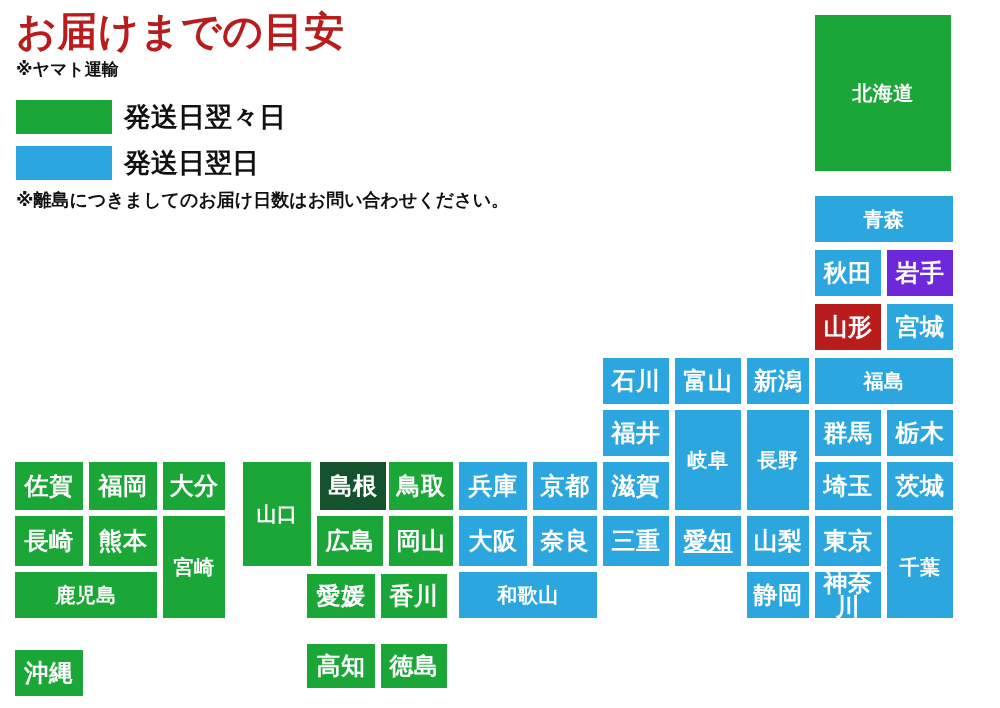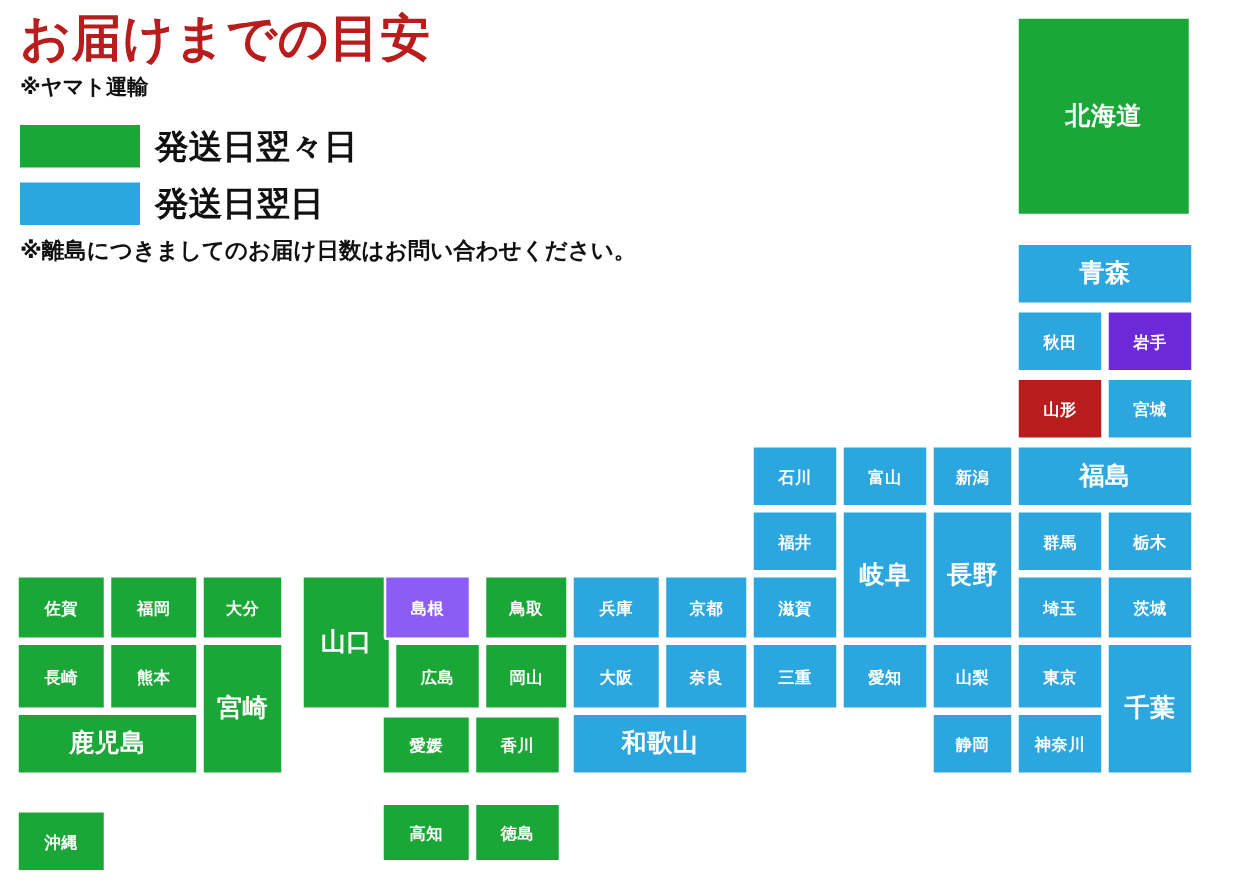--- a/index.html
+++ b/index.html
@@ -71,21 +71,21 @@
 
   
   .tile {
     position: absolute;
     box-sizing: border-box;
     display: flex;
     align-items: center;
     justify-content: center;
     color: #ffffff;
     font-weight: 700;
-    font-size: 13px;
+    font-size: 24px;
     line-height: 1;
     letter-spacing: 0.5px;
     border: 2px solid #ffffff;
     border-radius: 2px;
     text-align: center;
     user-select: none;
   }
   .tile.big { font-size: 20px; }
 </style>
 </head>
@@ -119,33 +119,33 @@
       <div class="tile big" style="left: 813px; top: 356px; width: 142px; height: 50px; background: rgb(43, 166, 222);">福島</div>
       <div class="tile" style="left: 601px; top: 408px; width: 70px; height: 50px; background: rgb(43, 166, 222);">福井</div>
       <div class="tile big" style="left: 673px; top: 408px; width: 70px; height: 104px; background: rgb(43, 166, 222);">岐阜</div>
       <div class="tile big" style="left: 745px; top: 408px; width: 66px; height: 104px; background: rgb(43, 166, 222);">長野</div>
       <div class="tile" style="left: 813px; top: 408px; width: 70px; height: 50px; background: rgb(43, 166, 222);">群馬</div>
       <div class="tile" style="left: 885px; top: 408px; width: 70px; height: 50px; background: rgb(43, 166, 222);">栃木</div>
       <div class="tile" style="left: 601px; top: 460px; width: 70px; height: 52px; background: rgb(43, 166, 222);">滋賀</div>
       <div class="tile" style="left: 813px; top: 460px; width: 70px; height: 52px; background: rgb(43, 166, 222);">埼玉</div>
       <div class="tile" style="left: 885px; top: 460px; width: 70px; height: 52px; background: rgb(43, 166, 222);">茨城</div>
       <div class="tile" style="left: 601px; top: 514px; width: 70px; height: 54px; background: rgb(43, 166, 222);">三重</div>
-      <div class="tile" style="left: 673px; top: 514px; width: 70px; height: 54px; background: rgb(43, 166, 222);">愛知</div>
+      <div class="tile" style="left: 673px; top: 514px; width: 70px; height: 54px; background: rgb(43, 166, 222); text-decoration: underline;">愛知</div>
       <div class="tile" style="left: 745px; top: 514px; width: 66px; height: 54px; background: rgb(43, 166, 222);">山梨</div>
       <div class="tile" style="left: 813px; top: 514px; width: 70px; height: 54px; background: rgb(43, 166, 222);">東京</div>
       <div class="tile big" style="left: 885px; top: 514px; width: 70px; height: 106px; background: rgb(43, 166, 222);">千葉</div>
       <div class="tile" style="left: 745px; top: 570px; width: 66px; height: 50px; background: rgb(43, 166, 222);">静岡</div>
       <div class="tile" style="left: 813px; top: 570px; width: 70px; height: 50px; background: rgb(43, 166, 222);">神奈川</div>
       <div class="tile" style="left: 457px; top: 460px; width: 72px; height: 52px; background: rgb(43, 166, 222);">兵庫</div>
       <div class="tile" style="left: 531px; top: 460px; width: 68px; height: 52px; background: rgb(43, 166, 222);">京都</div>
       <div class="tile" style="left: 457px; top: 514px; width: 72px; height: 54px; background: rgb(43, 166, 222);">大阪</div>
       <div class="tile" style="left: 531px; top: 514px; width: 68px; height: 54px; background: rgb(43, 166, 222);">奈良</div>
       <div class="tile big" style="left: 457px; top: 570px; width: 142px; height: 50px; background: rgb(43, 166, 222);">和歌山</div>
       <div class="tile big" style="left: 241px; top: 460px; width: 72px; height: 108px; background: rgb(27, 167, 55);">山口</div>
-      <div class="tile" style="left: 307px; top: 460px; width: 70px; height: 52px; background: #8b5cf6;">島根</div>
+      <div class="tile" style="left: 318px; top: 460px; width: 70px; height: 52px; background: #14532d;">島根</div>
       <div class="tile" style="left: 387px; top: 460px; width: 68px; height: 52px; background: rgb(27, 167, 55);">鳥取</div>
       <div class="tile" style="left: 315px; top: 514px; width: 70px; height: 54px; background: rgb(27, 167, 55);">広島</div>
       <div class="tile" style="left: 387px; top: 514px; width: 68px; height: 54px; background: rgb(27, 167, 55);">岡山</div>
       <div class="tile" style="left: 305px; top: 572px; width: 72px; height: 48px; background: rgb(27, 167, 55);">愛媛</div>
       <div class="tile" style="left: 379px; top: 572px; width: 70px; height: 48px; background: rgb(27, 167, 55);">香川</div>
       <div class="tile" style="left: 305px; top: 642px; width: 72px; height: 48px; background: rgb(27, 167, 55);">高知</div>
       <div class="tile" style="left: 379px; top: 642px; width: 70px; height: 48px; background: rgb(27, 167, 55);">徳島</div>
       <div class="tile" style="left: 13px; top: 460px; width: 72px; height: 52px; background: rgb(27, 167, 55);">佐賀</div>
       <div class="tile" style="left: 87px; top: 460px; width: 72px; height: 52px; background: rgb(27, 167, 55);">福岡</div>
       <div class="tile" style="left: 161px; top: 460px; width: 66px; height: 52px; background: rgb(27, 167, 55);">大分</div>

